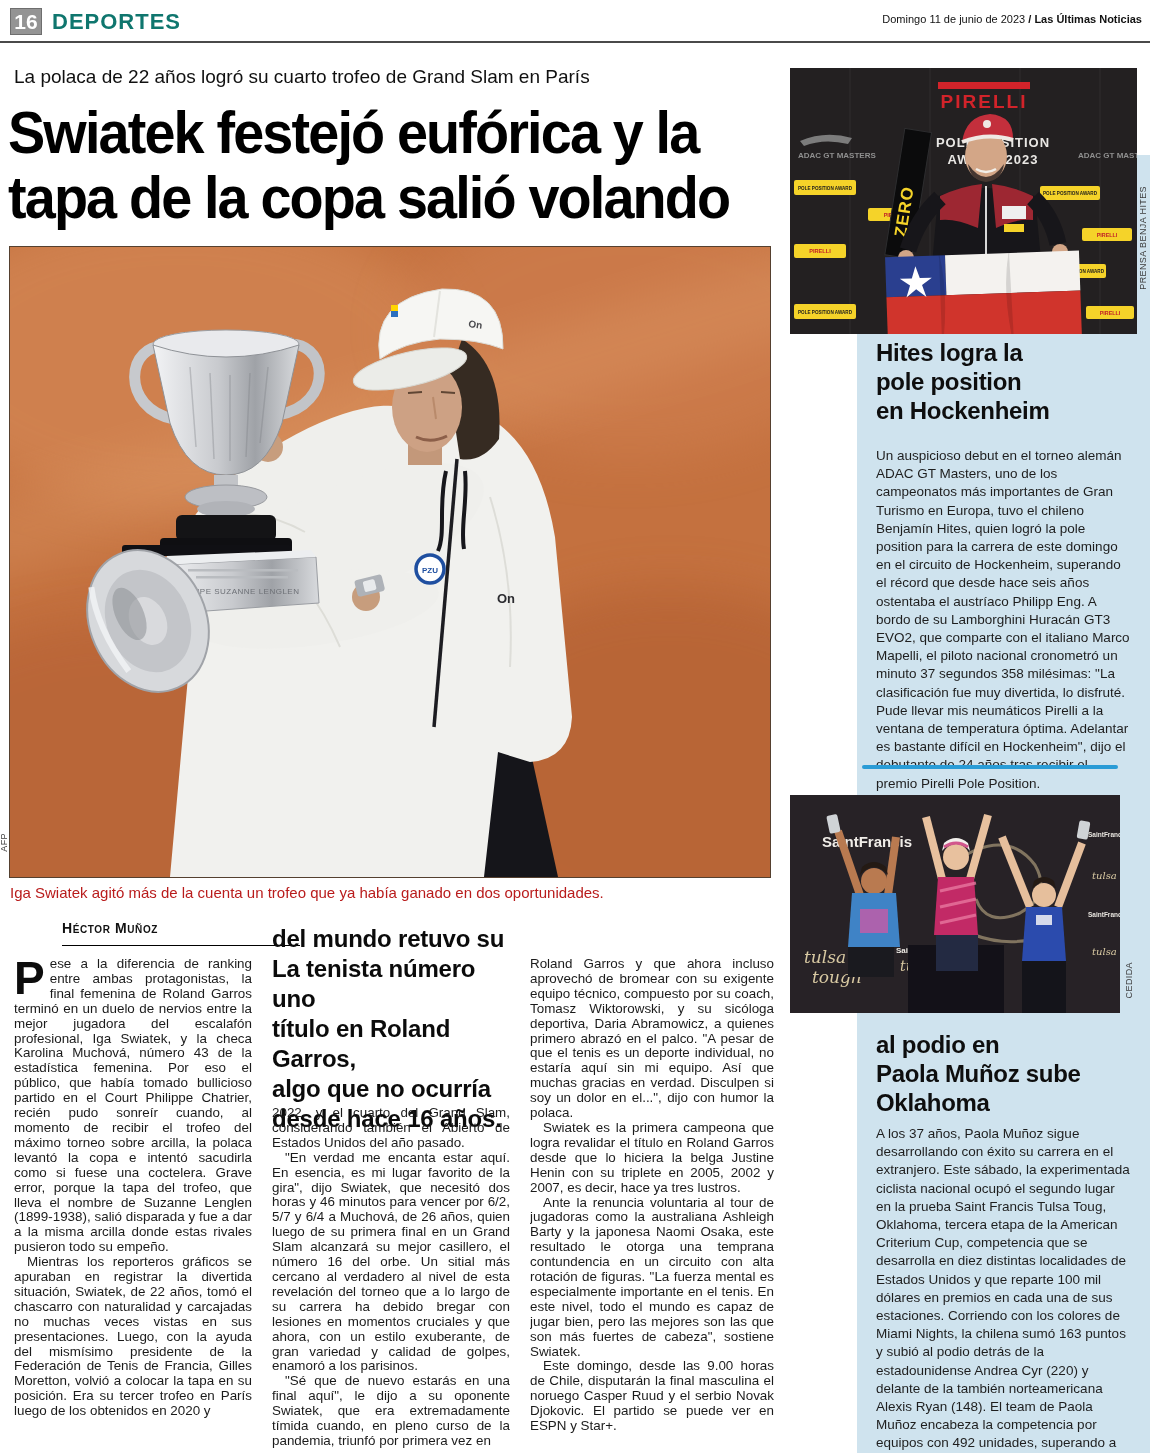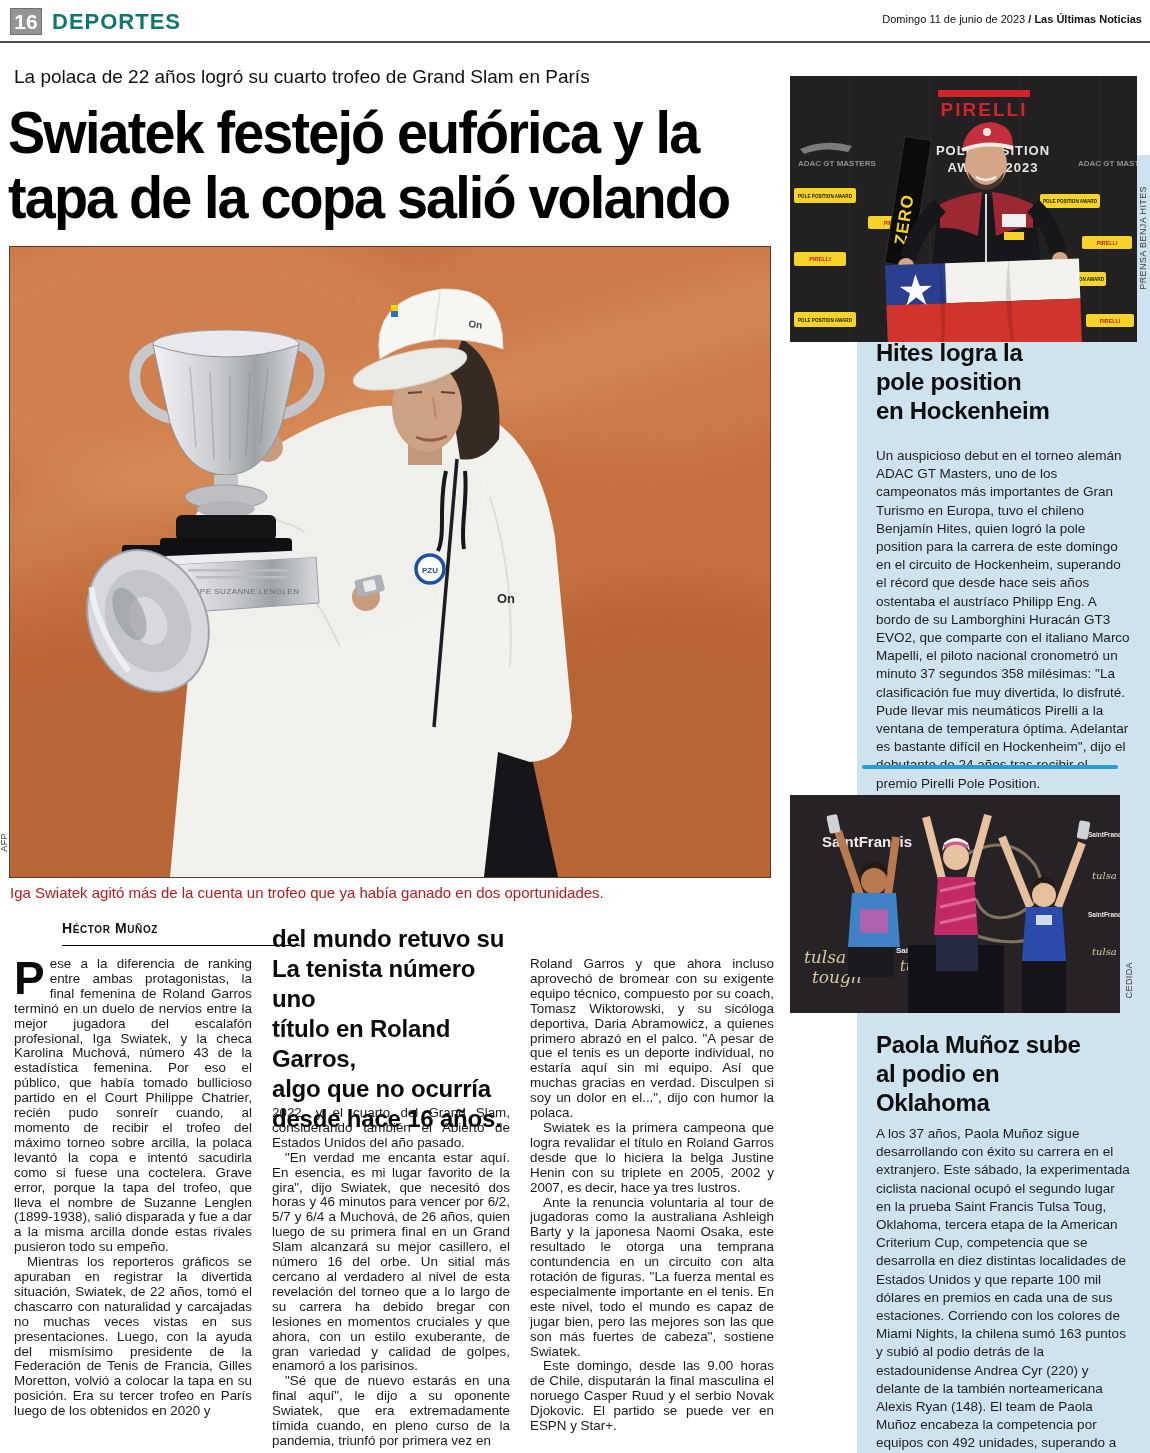--- a/index.html
+++ b/index.html
@@ -210,21 +210,21 @@
   <p class="ind">"Sé que de nuevo estarás en una final aquí", le dijo a su oponente Swiatek, que era extremadamente tímida cuando, en pleno curso de la pandemia, triunfó por primera vez en</p>
 </div>
 
 <div class="abs col bodytext" style="left:530px;top:957px;width:244px;height:496px;overflow:hidden;">
   <p>Roland Garros y que ahora incluso aprovechó de bromear con su exigente equipo técnico, compuesto por su coach, Tomasz Wiktorowski, y su sicóloga deportiva, Daria Abramowicz, a quienes primero abrazó en el palco. "A pesar de que el tenis es un deporte individual, no estaría aquí sin mi equipo. Así que muchas gracias en verdad. Disculpen si soy un dolor en el...", dijo con humor la polaca.</p>
   <p class="ind">Swiatek es la primera campeona que logra revalidar el título en Roland Garros desde que lo hiciera la belga Justine Henin con su triplete en 2005, 2002 y 2007, es decir, hace ya tres lustros.</p>
   <p class="ind">Ante la renuncia voluntaria al tour de jugadoras como la australiana Ashleigh Barty y la japonesa Naomi Osaka, este resultado le otorga una temprana contundencia en un circuito con alta rotación de figuras. "La fuerza mental es especialmente importante en el tenis. En este nivel, todo el mundo es capaz de jugar bien, pero las mejores son las que son más fuertes de cabeza", sostiene Swiatek.</p>
   <p class="ind">Este domingo, desde las 9.00 horas de Chile, disputarán la final masculina el noruego Casper Ruud y el serbio Novak Djokovic. El partido se puede ver en ESPN y Star+.</p>
 </div>
 
-<div class="abs" style="left:790px;top:76px;width:347px;height:234px;">
+<div class="abs" style="left:790px;top:68px;width:347px;height:234px;">
 <svg width="347" height="266" viewBox="0 0 347 266">
   <rect width="347" height="266" fill="#232021"></rect>
   <g stroke="#ffffff" opacity=".05">
     <path d="M60 0 V266"></path>
         <path d="M140 0 V266"></path>
         <path d="M230 0 V266"></path>
         <path d="M310 0 V266"></path>
   </g>
 
   <g>
@@ -389,17 +389,17 @@
       <path d="M236 112 L272 112 L276 166 L232 166 Z" fill="#2b4bad"></path>
       <rect x="246" y="120" width="16" height="10" fill="#e8eaf2" opacity=".9"></rect>
       <rect x="232" y="166" width="44" height="52" fill="#14141a"></rect>
     </g>
   </g>
 </svg>
 </div>
 <div class="abs vcredit" style="left:1124px;top:962px;">CEDIDA</div>
 
 <div class="abs sb-title" style="left:876px;top:1030px;width:260px;">
+  <div>al podio en</div>
   <div>Paola Muñoz sube</div>
-  <div>al podio en</div>
   <div>Oklahoma</div>
 </div>
 <div class="abs sb-body" style="left:876px;top:1125px;width:254px;">A los 37 años, Paola Muñoz sigue desarrollando con éxito su carrera en el extranjero. Este sábado, la experimentada ciclista nacional ocupó el segundo lugar en la prueba Saint Francis Tulsa Toug, Oklahoma, tercera etapa de la American Criterium Cup, competencia que se desarrolla en diez distintas localidades de Estados Unidos y que reparte 100 mil dólares en premios en cada una de sus estaciones. Corriendo con los colores de Miami Nights, la chilena sumó 163 puntos y subió al podio detrás de la estadounidense Andrea Cyr (220) y delante de la también norteamericana Alexis Ryan (148). El team de Paola Muñoz encabeza la competencia por equipos con 492 unidades, superando a L39ION de Los Angeles (458) y DNA Pro Cycling Team (406).</div>
 
 </body></html>

